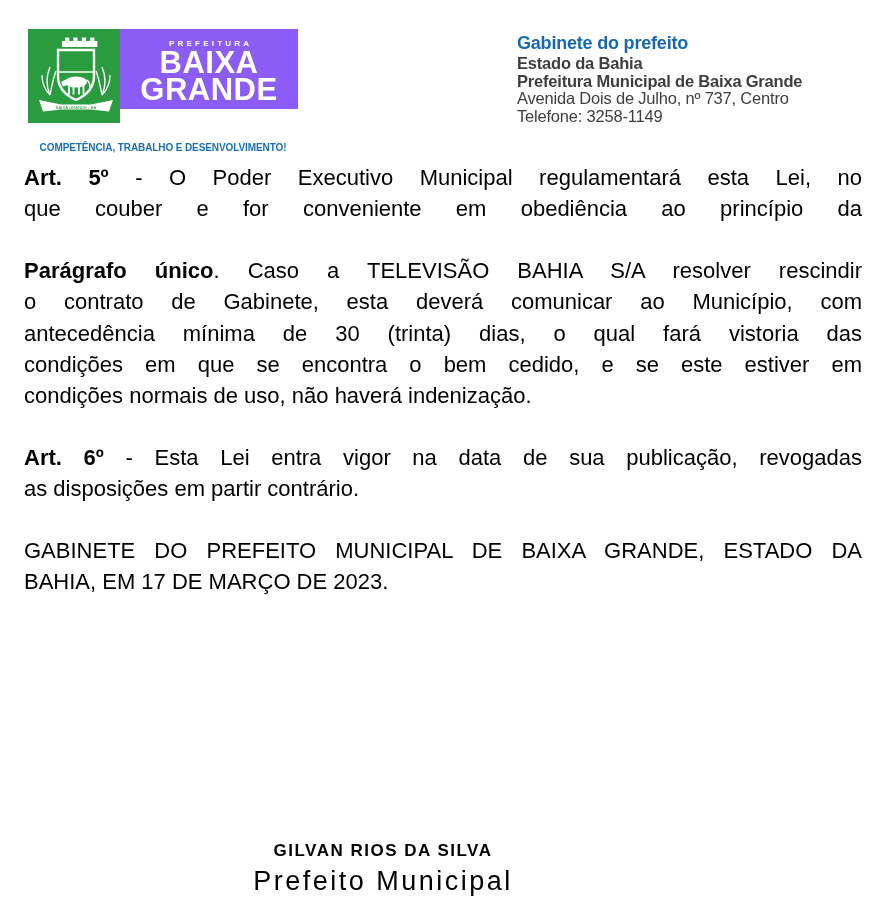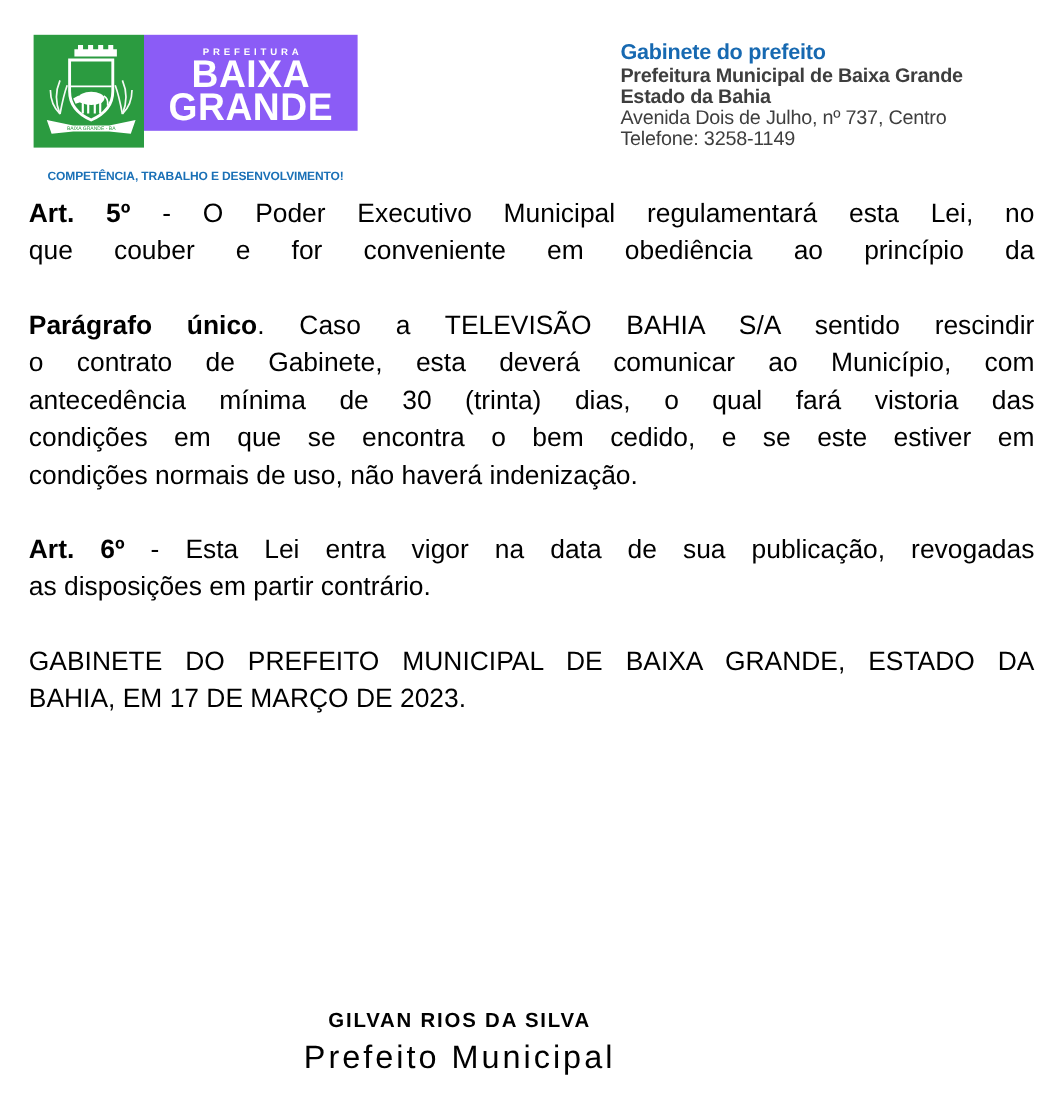--- a/index.html
+++ b/index.html
@@ -163,35 +163,35 @@
       <div class="city-name">
         <div>BAIXA</div>
         <div>GRANDE</div>
       </div>
     </div>
   </div>
   <div class="logo-tagline">COMPETÊNCIA, TRABALHO E DESENVOLVIMENTO!</div>
 
   <div class="office">
     <div class="office-title">Gabinete do prefeito</div>
+    <div class="office-line bold">Estado da Bahia</div>
     <div class="office-line bold">Prefeitura Municipal de Baixa Grande</div>
-    <div class="office-line bold">Estado da Bahia</div>
     <div class="office-line">Avenida Dois de Julho, nº 737, Centro</div>
     <div class="office-line">Telefone: 3258-1149</div>
   </div>
 
   <div class="doc-body">
 
     <div class="par">
       <div class="jline"><strong class="lead">Art. 5º</strong><span> - O Poder Executivo Municipal regulamentará esta Lei, no</span></div>
       <div class="jline">que couber e for conveniente em obediência ao princípio da</div>
     </div>
 
     <div class="par">
-      <div class="jline"><strong class="lead">Parágrafo único</strong><span>. Caso a TELEVISÃO BAHIA S/A sentido rescindir</span></div>
+      <div class="jline"><strong class="lead">Parágrafo único</strong><span>. Caso a TELEVISÃO BAHIA S/A resolver rescindir</span></div>
       <div class="jline">o contrato de Gabinete, esta deverá comunicar ao Município, com</div>
       <div class="jline">antecedência mínima de 30 (trinta) dias, o qual fará vistoria das</div>
       <div class="jline">condições em que se encontra o bem cedido, e se este estiver em</div>
       <div class="jline last">condições normais de uso, não haverá indenização.</div>
     </div>
 
     <div class="par">
       <div class="jline"><strong class="lead">Art. 6º</strong><span> - Esta Lei entra vigor na data de sua publicação, revogadas</span></div>
       <div class="jline last">as disposições em partir contrário.</div>
     </div>

